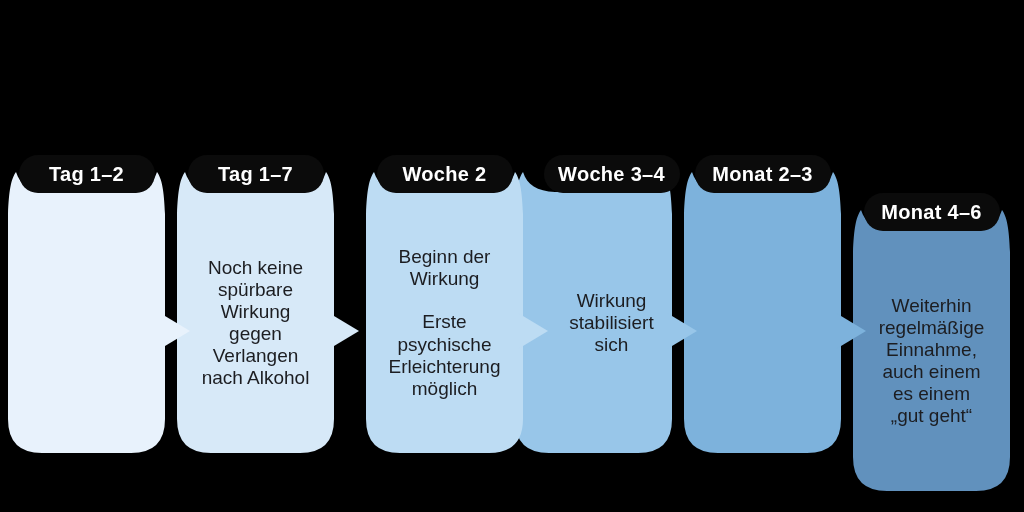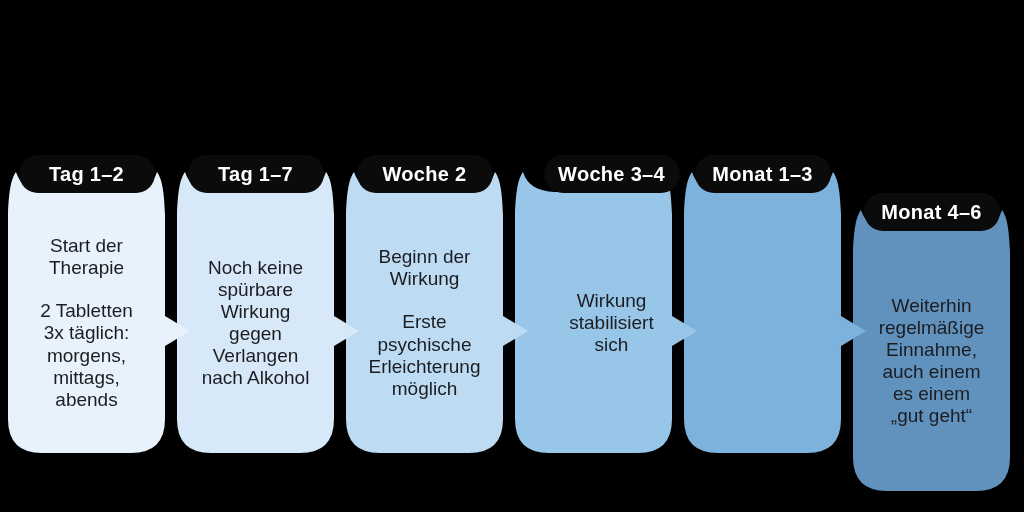--- a/index.html
+++ b/index.html
@@ -3,21 +3,21 @@
 <meta charset="utf-8">
 <style>
   html,body{margin:0;padding:0;background:#000;}
   .canvas{
     position:relative;width:1024px;height:512px;background:#000;overflow:hidden;
     font-family:"Liberation Sans", sans-serif;
   }
   .card-slot{position:absolute;top:155px;width:157px;height:298px;}
   .card-slot:nth-child(1){left:8px;  z-index:6;}
   .card-slot:nth-child(2){left:177px;z-index:5;}
-  .card-slot:nth-child(3){left:346px;z-index:4;}
+  .card-slot:nth-child(3){left:366px;z-index:4;}
   .card-slot:nth-child(4){left:515px;z-index:3;padding-left:36px;}
   .card-slot:nth-child(5){left:684px;z-index:2;}
   .card-slot:nth-child(6){left:853px;z-index:1;margin-top:38px;}
 
   .period-tab{
     position:absolute;top:0;left:50%;transform:translateX(-50%);
     width:136px;height:38px;border-radius:19px;background:#0b0b0b;
     color:#ffffff;font-size:20px;font-weight:bold;
     display:flex;align-items:center;justify-content:center;
     letter-spacing:.3px;z-index:2;
@@ -38,29 +38,20 @@
 </head>
 <body>
 
 <div class="canvas">
 
   <div class="card-slot">
     <div class="period-tab">Tag 1–2</div>
     <svg class="card-shape" viewBox="0 0 157 283">
       <path d="M 0 44 C 1 20 3 9 8 2 C 12 15 22 21 40 22 L 117 22 C 135 21 145 15 149 2 C 154 9 156 20 157 44 L 157 249 Q 157 283 123 283 L 34 283 Q 0 283 0 249 Z" fill="#e8f2fc"></path>
     </svg>
-    <div class="card-content">
-      <div class="card-heading">Start der
-Therapie</div>
-      <div class="card-body">2 Tabletten
-3x täglich:
-morgens,
-mittags,
-abends</div>
-    </div>
     <div class="card-arrow" style="background-color: rgb(232, 242, 252);"></div>
   </div>
 
   <div class="card-slot">
     <div class="period-tab">Tag 1–7</div>
     <svg class="card-shape" viewBox="0 0 157 283">
       <path d="M 0 44 C 1 20 3 9 8 2 C 12 15 22 21 40 22 L 117 22 C 135 21 145 15 149 2 C 154 9 156 20 157 44 L 157 249 Q 157 283 123 283 L 34 283 Q 0 283 0 249 Z" fill="#d7e9f8"></path>
     </svg>
     <div class="card-content">
       <div class="card-body">Noch keine
@@ -96,21 +87,21 @@
     </svg>
     <div class="card-content">
       <div class="card-heading">Wirkung
 stabilisiert
 sich</div>
     </div>
     <div class="card-arrow" style="background-color: rgb(152, 198, 233);"></div>
   </div>
 
   <div class="card-slot">
-    <div class="period-tab">Monat 1–3</div>
+    <div class="period-tab">Monat 2–3</div>
     <svg class="card-shape" viewBox="0 0 157 283">
       <path d="M 0 44 C 1 20 3 9 8 2 C 12 15 22 21 40 22 L 117 22 C 135 21 145 15 149 2 C 154 9 156 20 157 44 L 157 249 Q 157 283 123 283 L 34 283 Q 0 283 0 249 Z" fill="#7db2dc"></path>
     </svg>
     <div class="card-arrow" style="background-color: rgb(125, 178, 220);"></div>
   </div>
 
   <div class="card-slot">
     <div class="period-tab">Monat 4–6</div>
     <svg class="card-shape" viewBox="0 0 157 283">
       <path d="M 0 44 C 1 20 3 9 8 2 C 12 15 22 21 40 22 L 117 22 C 135 21 145 15 149 2 C 154 9 156 20 157 44 L 157 249 Q 157 283 123 283 L 34 283 Q 0 283 0 249 Z" fill="#6191bd"></path>

